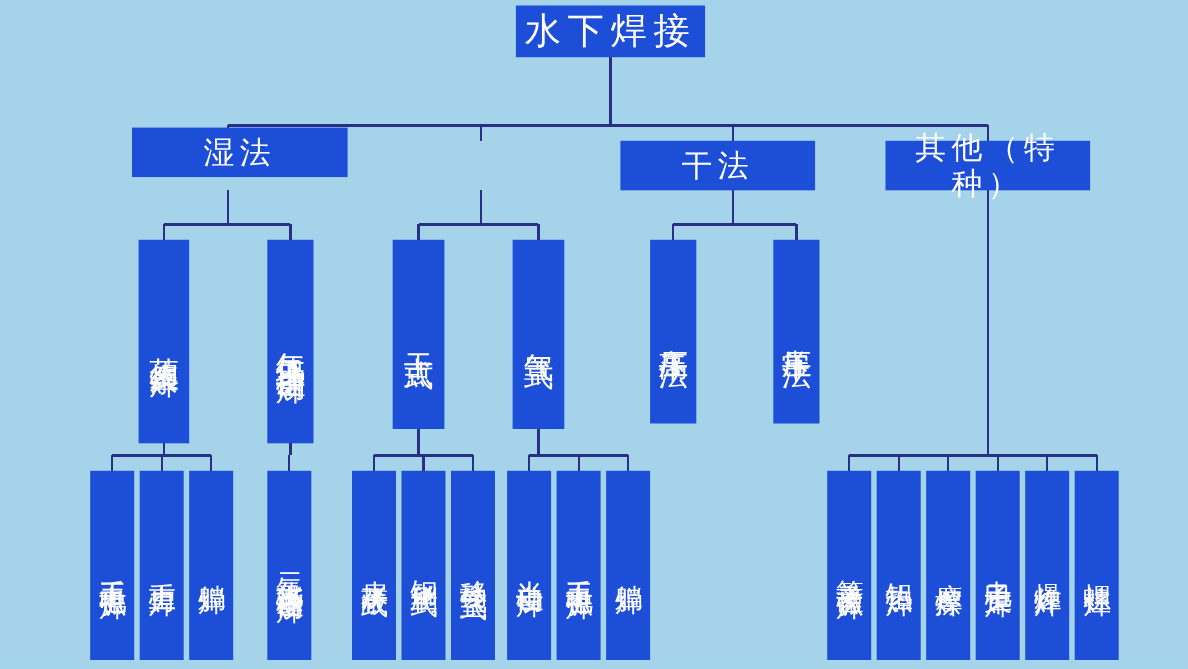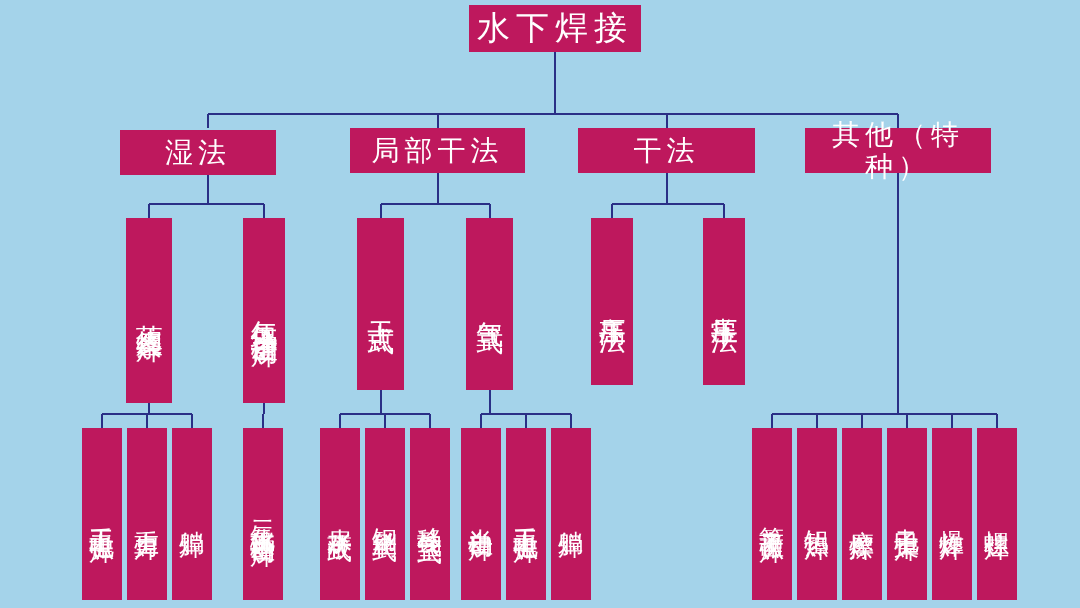--- a/index.html
+++ b/index.html
@@ -22,21 +22,21 @@
   #connectors {
     position: absolute;
     left: 0;
     top: 0;
     width: 1080px;
     height: 608px;
     pointer-events: none;
   }
   .node {
     position: absolute;
-    background: #be185d;
+    background: #1d4ed8;
     color: #ffffff;
     display: flex;
     align-items: center;
     justify-content: center;
     box-sizing: border-box;
     line-height: 1.12;
     letter-spacing: 0.5px;
     text-align: center;
   }
   .node.horiz {
@@ -101,27 +101,24 @@
       <line x1="430" y1="414" x2="430" y2="428" stroke="#2a2f86" stroke-width="2" shape-rendering="crispEdges"></line>
       <line x1="489.5" y1="390" x2="489.5" y2="414" stroke="#2a2f86" stroke-width="2" shape-rendering="crispEdges"></line>
       <line x1="481" y1="414" x2="571" y2="414" stroke="#2a2f86" stroke-width="2" shape-rendering="crispEdges"></line>
       <line x1="481" y1="414" x2="481" y2="428" stroke="#2a2f86" stroke-width="2" shape-rendering="crispEdges"></line>
       <line x1="526" y1="414" x2="526" y2="428" stroke="#2a2f86" stroke-width="2" shape-rendering="crispEdges"></line>
       <line x1="571" y1="414" x2="571" y2="428" stroke="#2a2f86" stroke-width="2" shape-rendering="crispEdges"></line>
     </svg>
 <div class="node horiz lvl0" style="left: 469px; top: 5px; width: 172px; height: 47px;">
       <span class="txt">水下焊接</span>
     </div>
-    <div class="node horiz lvl1" style="left: 120px; top: 130px; width: 156px; height: 45px;">
+    <div class="node horiz lvl1" style="left: 120px; top: 116px; width: 196px; height: 45px;">
       <span class="txt">湿法</span>
     </div>
-    <div class="node horiz lvl1" style="left: 350px; top: 128px; width: 175px; height: 45px;">
-      <span class="txt">局部干法</span>
-    </div>
-    <div class="node horiz lvl1" style="left: 578px; top: 128px; width: 177px; height: 45px;">
+    <div class="node horiz lvl1" style="left: 564px; top: 128px; width: 177px; height: 45px;">
       <span class="txt">干法</span>
     </div>
     <div class="node horiz lvl1" style="left: 805px; top: 128px; width: 186px; height: 45px; align-items: center;">
       <span class="txt">其他（特种）</span>
     </div>
     <div class="node vert lvl2" style="left: 126px; top: 218px; width: 46px; height: 185px;">
       <span class="txt">药皮焊条焊</span>
     </div>
     <div class="node vert lvl2" style="left: 243px; top: 218px; width: 42px; height: 185px;">
       <span class="txt">气体保护半自动焊</span>

